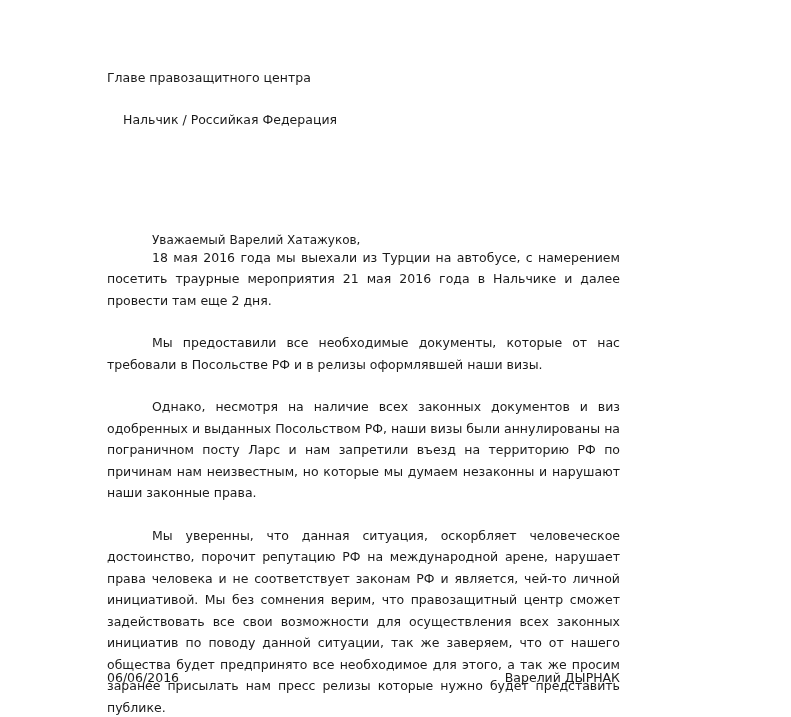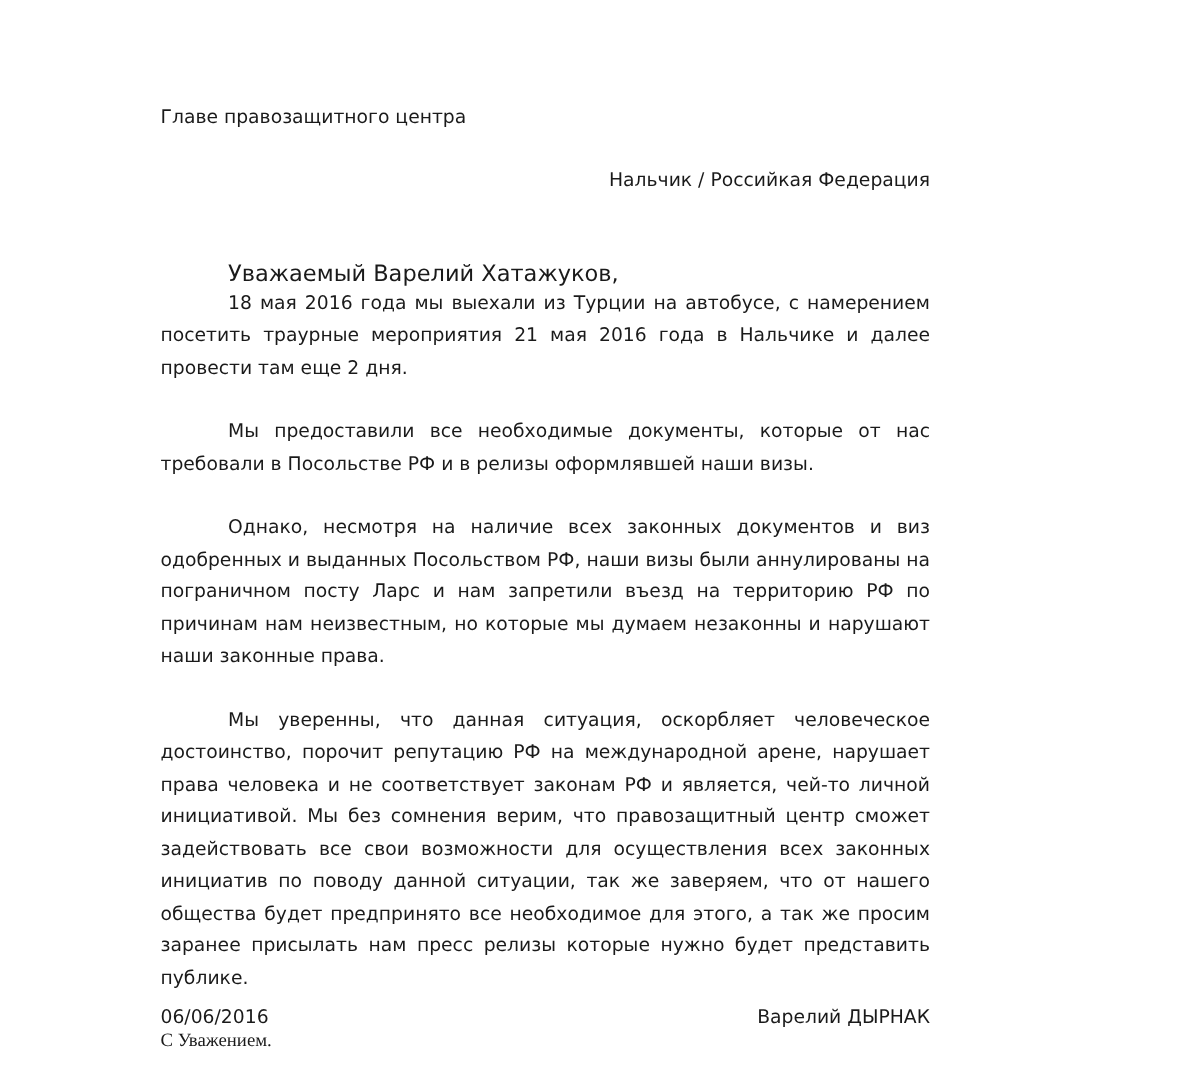--- a/index.html
+++ b/index.html
@@ -21,27 +21,26 @@
     padding: 70px 95px 0 107px;
   }
   .addressee {
     font-size: 12.5px;
     line-height: 1.3;
   }
   .addressee .line1 {
     margin: 0 0 26px 0;
   }
   .addressee .line2 {
-    margin: 0;
-    text-align: right;
+    margin: 16px;
   }
   .salutation {
-    margin: 44px 0 0 0;
+    margin: 104px 0 0 0;
     padding-left: 45px;
-    font-size: 15px;
+    font-size: 12px;
   }
   .body-block {
   }
   .para {
     margin: 0 0 21px 0;
     font-size: 12.5px;
     line-height: 1.72;
     text-align: justify;
     text-indent: 45px;
   }

